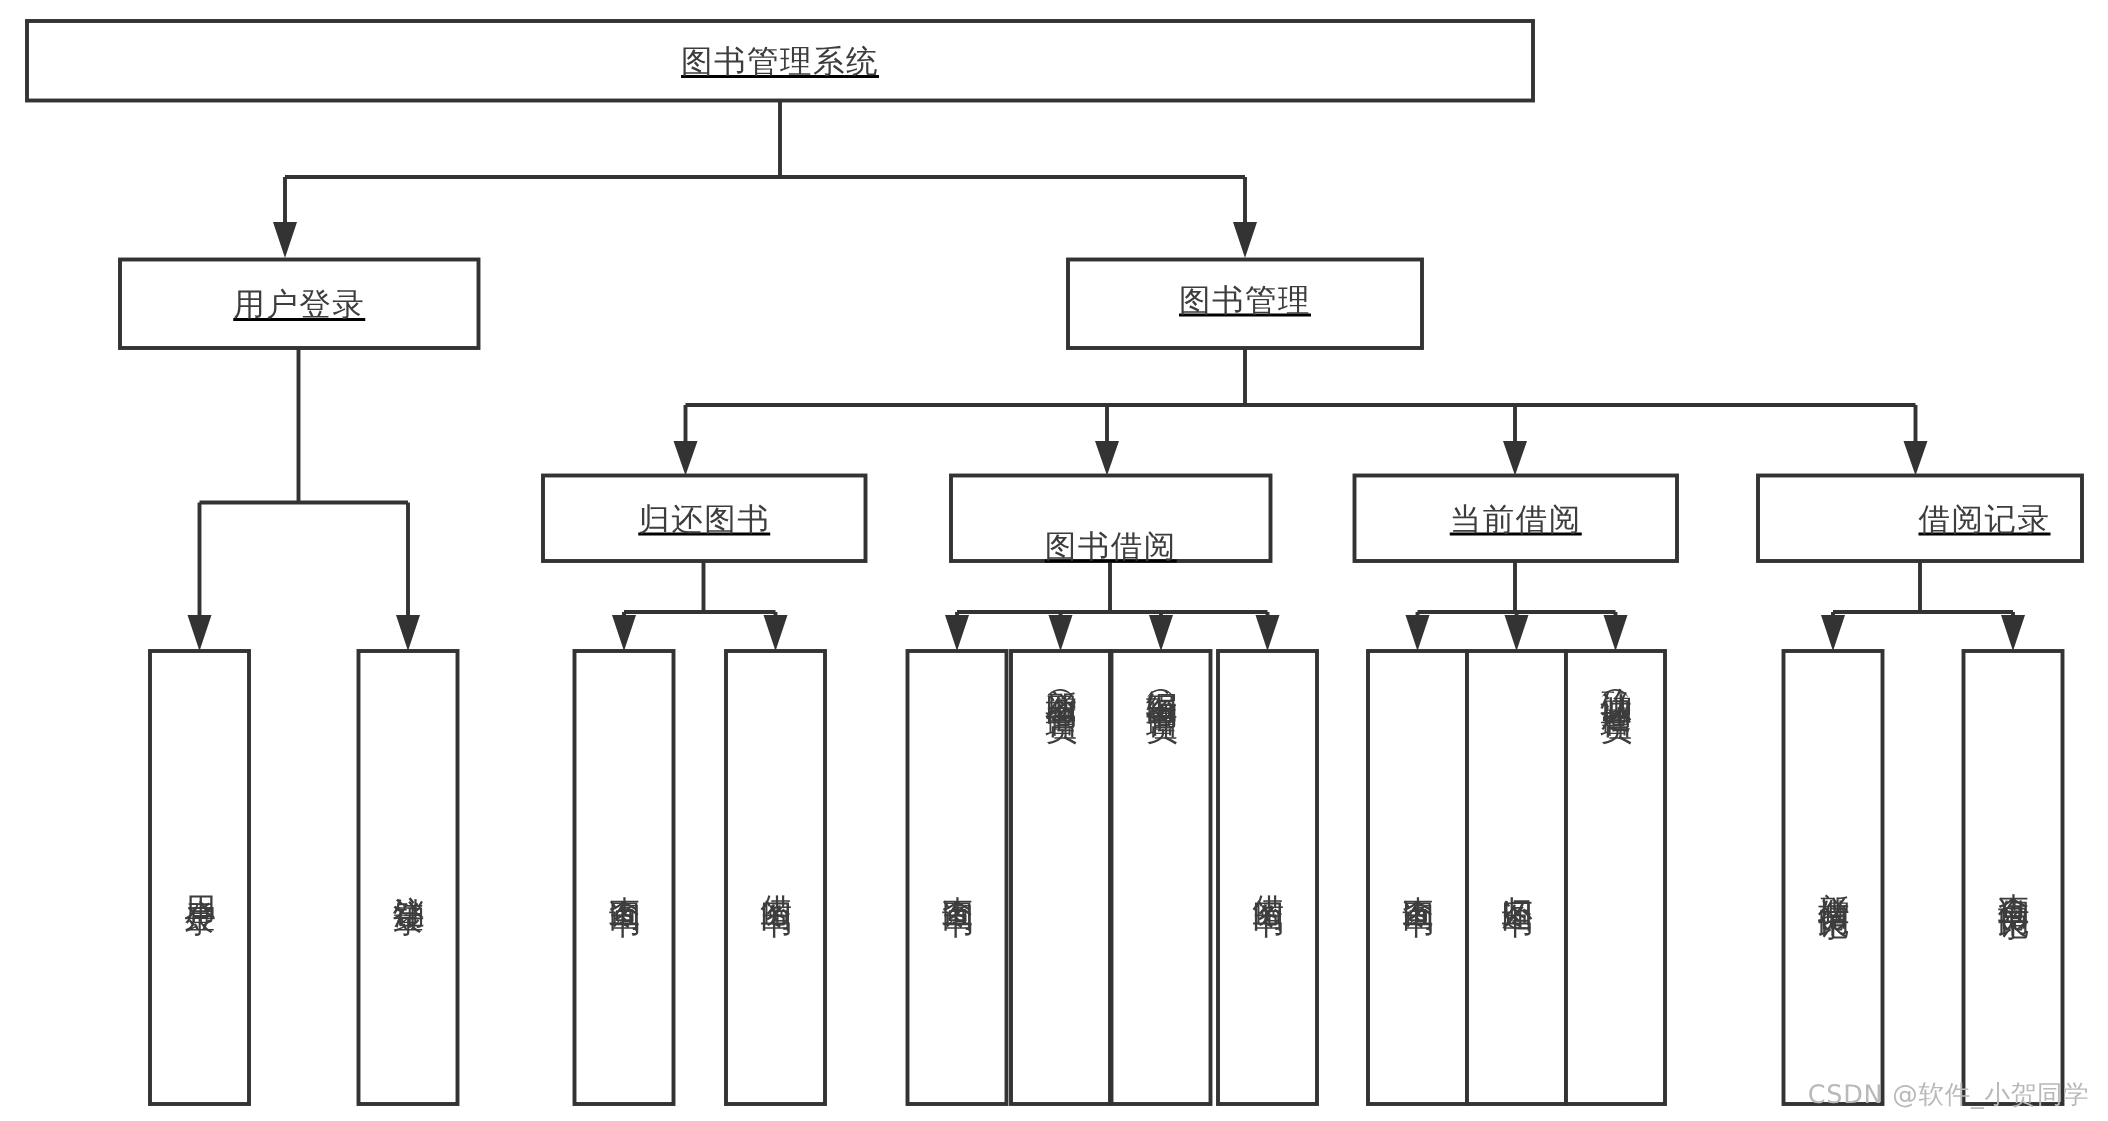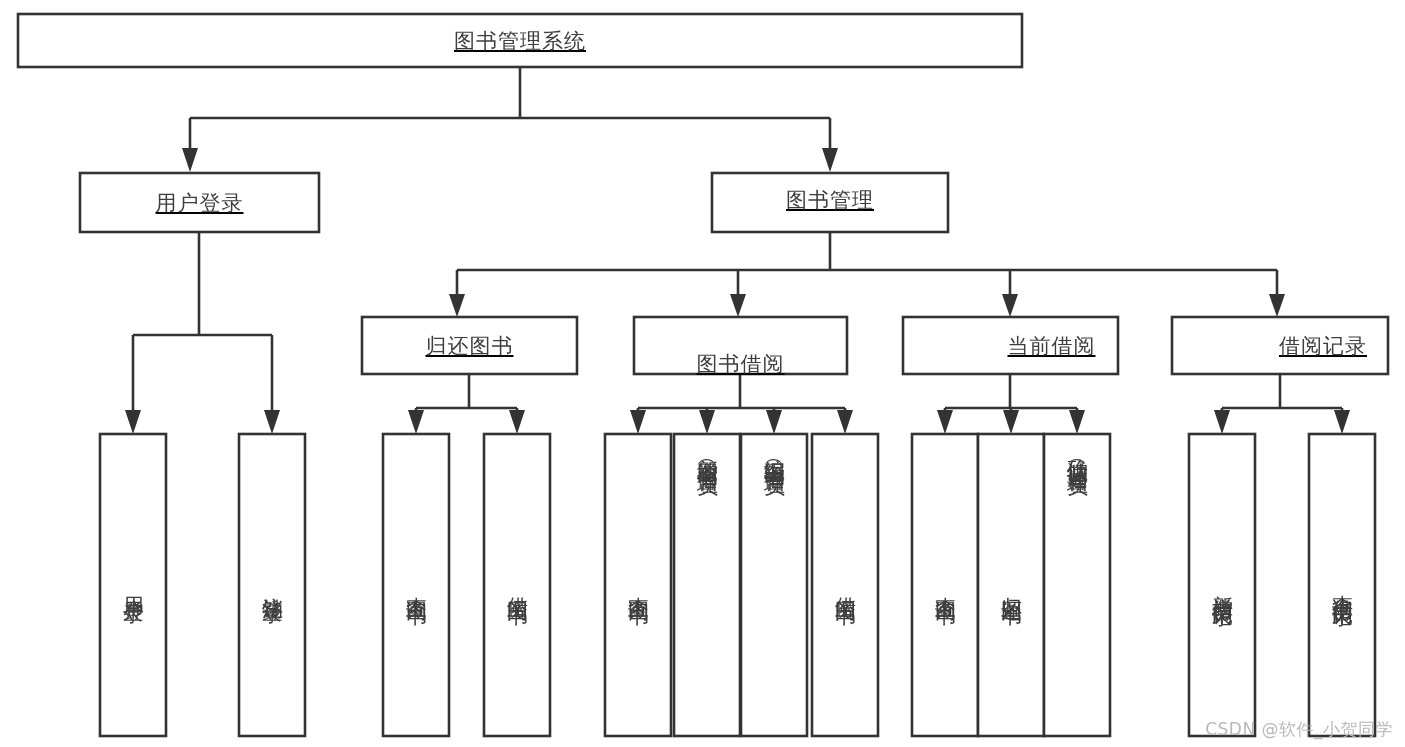--- a/index.html
+++ b/index.html
@@ -203,21 +203,21 @@
   <div class="horiz-text-wrap" style="left:712px; top:173px; width:236px; height:54px;">
     <span class="horiz-text">图书管理</span>
   </div>
 
   <div class="horiz-text-wrap" style="left:362px; top:317px; width:215px; height:57px;">
     <span class="horiz-text">归还图书</span>
   </div>
   <div class="horiz-text-wrap" style="left:634px; top:306px; width:213px; height:59px;margin-top:28px;">
     <span class="horiz-text">图书借阅</span>
   </div>
-  <div class="horiz-text-wrap" style="left:903px; top:317px; width:215px; height:57px;padding-left:41px;">
+  <div class="horiz-text-wrap" style="left:903px; top:317px; width:215px; height:57px;">
     <span class="horiz-text">当前借阅</span>
   </div>
   <div class="horiz-text-wrap" style="left:1172px; top:317px; width:216px; height:57px;padding-left:43px;">
     <span class="horiz-text">借阅记录</span>
   </div>
 
   <div class="vert-text-wrap" style="left:100px; top:434px; width:66px; height:302px;">
     <span class="vert-text">用户登录</span>
   </div>
   <div class="vert-text-wrap" style="left:239px; top:434px; width:66px; height:302px;">

